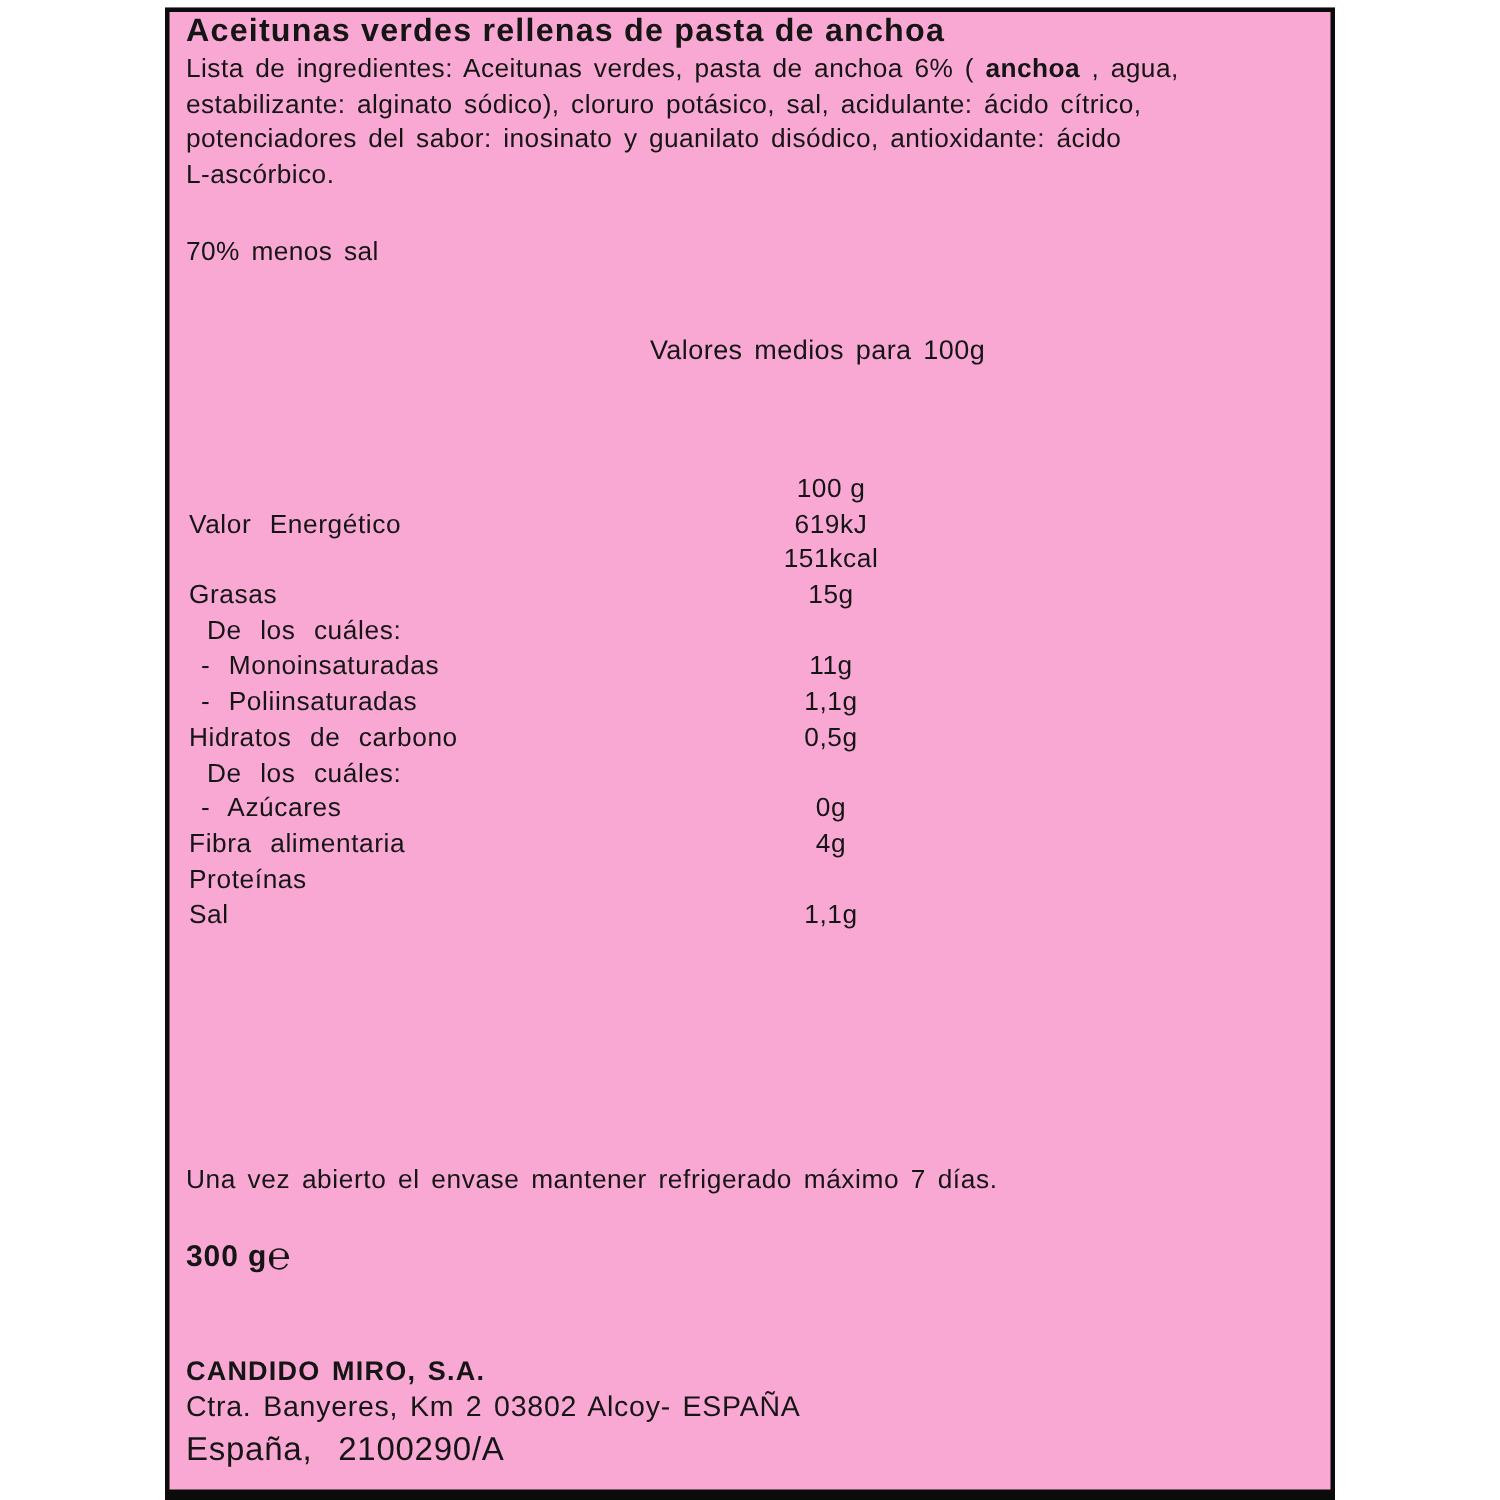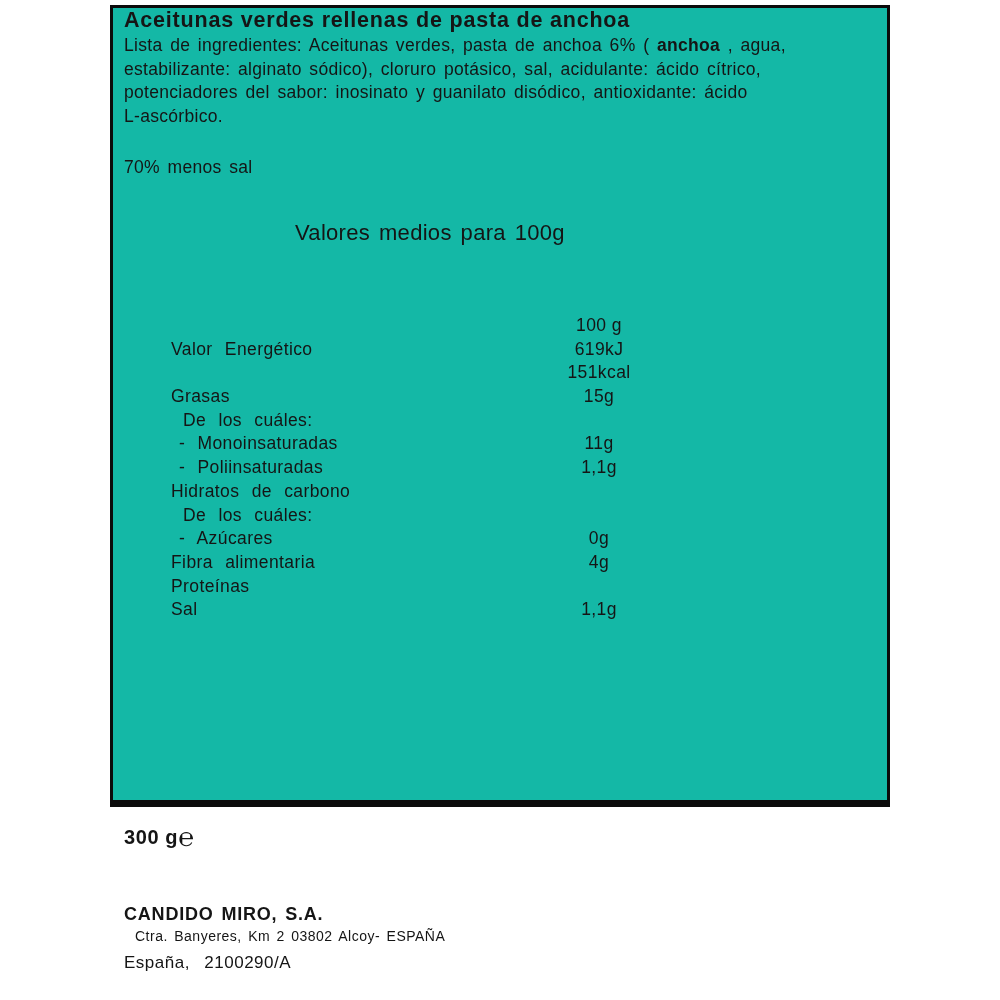--- a/index.html
+++ b/index.html
@@ -16,25 +16,25 @@
     width: 1000px;
     height: 1000px;
     background: #ffffff;
     overflow: hidden;
   }
   .box {
     position: absolute;
     left: 110px;
     top: 5px;
     width: 780px;
-    height: 802px;
+    height: 995px;
     box-sizing: border-box;
     border: 3px solid #0b0b0b;
     border-bottom-width: 7px;
-    background: #14b8a6;
+    background: #f9a8d4;
   }
   .box > div { position: absolute; }
 
   .title {
     left: 11px;
     top: 0px;
     font-size: 21.5px;
     font-weight: bold;
     letter-spacing: 0.8px;
     white-space: nowrap;
@@ -55,33 +55,32 @@
     top: 149px;
     font-size: 17.5px;
     letter-spacing: 0.3px;
     word-spacing: 2.5px;
   }
 
   .nut-header {
     left: 182px;
     top: 212px;
     width: 500px;
-    text-align: left;
-    font-size: 22px;
+    text-align: center;
+    font-size: 18px;
     line-height: 26px;
     letter-spacing: 0.3px;
     word-spacing: 2.5px;
   }
 
   .nut-table {
     left: 0px;
     top: 306px;
     width: 774px;
     font-size: 17.5px;
-    padding-left: 45px;
   }
   .nut-row {
     position: relative;
     height: 23.7px;
     line-height: 23.7px;
   }
   .nut-label {
     position: absolute;
     left: 13px;
     letter-spacing: 0.4px;
@@ -129,32 +128,32 @@
   .company {
     left: 11px;
     top: 896px;
     font-size: 18px;
     font-weight: bold;
     letter-spacing: 0.8px;
     word-spacing: 2px;
     white-space: nowrap;
   }
   .address {
-    left: 22px;
+    left: 11px;
     top: 920px;
-    font-size: 14px;
+    font-size: 19px;
     letter-spacing: 0.5px;
     word-spacing: 2px;
     white-space: nowrap;
     text-align: center;
   }
   .registry {
     left: 11px;
     top: 945px;
-    font-size: 17px;
+    font-size: 22px;
     letter-spacing: 0.5px;
     word-spacing: 2px;
     white-space: pre-wrap;
   }
 </style>
 </head>
 <body>
 
 <div class="page">
   <div class="box">
@@ -195,20 +194,21 @@
       <div class="nut-row">
         <span class="nut-label dash">- Monoinsaturadas</span>
         <span class="nut-value">11g</span>
       </div>
       <div class="nut-row">
         <span class="nut-label dash">- Poliinsaturadas</span>
         <span class="nut-value">1,1g</span>
       </div>
       <div class="nut-row">
         <span class="nut-label">Hidratos de carbono</span>
+        <span class="nut-value">0,5g</span>
       </div>
       <div class="nut-row">
         <span class="nut-label sub">De los cuáles:</span>
       </div>
       <div class="nut-row">
         <span class="nut-label dash">- Azúcares</span>
         <span class="nut-value">0g</span>
       </div>
       <div class="nut-row">
         <span class="nut-label">Fibra alimentaria</span>
@@ -216,20 +216,21 @@
       </div>
       <div class="nut-row">
         <span class="nut-label">Proteínas</span>
       </div>
       <div class="nut-row">
         <span class="nut-label">Sal</span>
         <span class="nut-value">1,1g</span>
       </div>
     </div>
 
+    <div class="storage">Una vez abierto el envase mantener refrigerado máximo 7 días.</div>
 
     <div class="weight">
       <span class="wnum">300 g</span><span class="emark">℮</span>
     </div>
 
     <div class="company">CANDIDO MIRO, S.A.</div>
     <div class="address">Ctra. Banyeres, Km 2 03802 Alcoy- ESPAÑA</div>
     <div class="registry">España,  2100290/A</div>
 
   </div>

